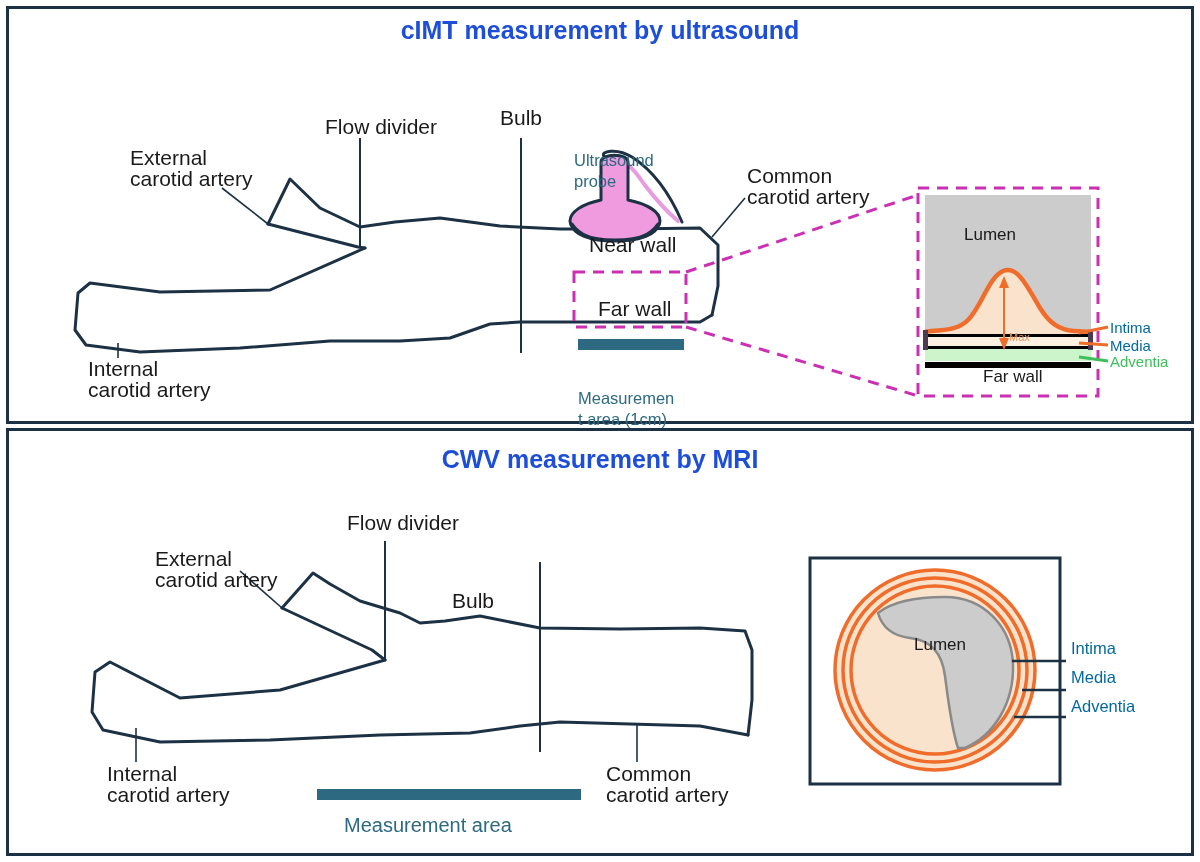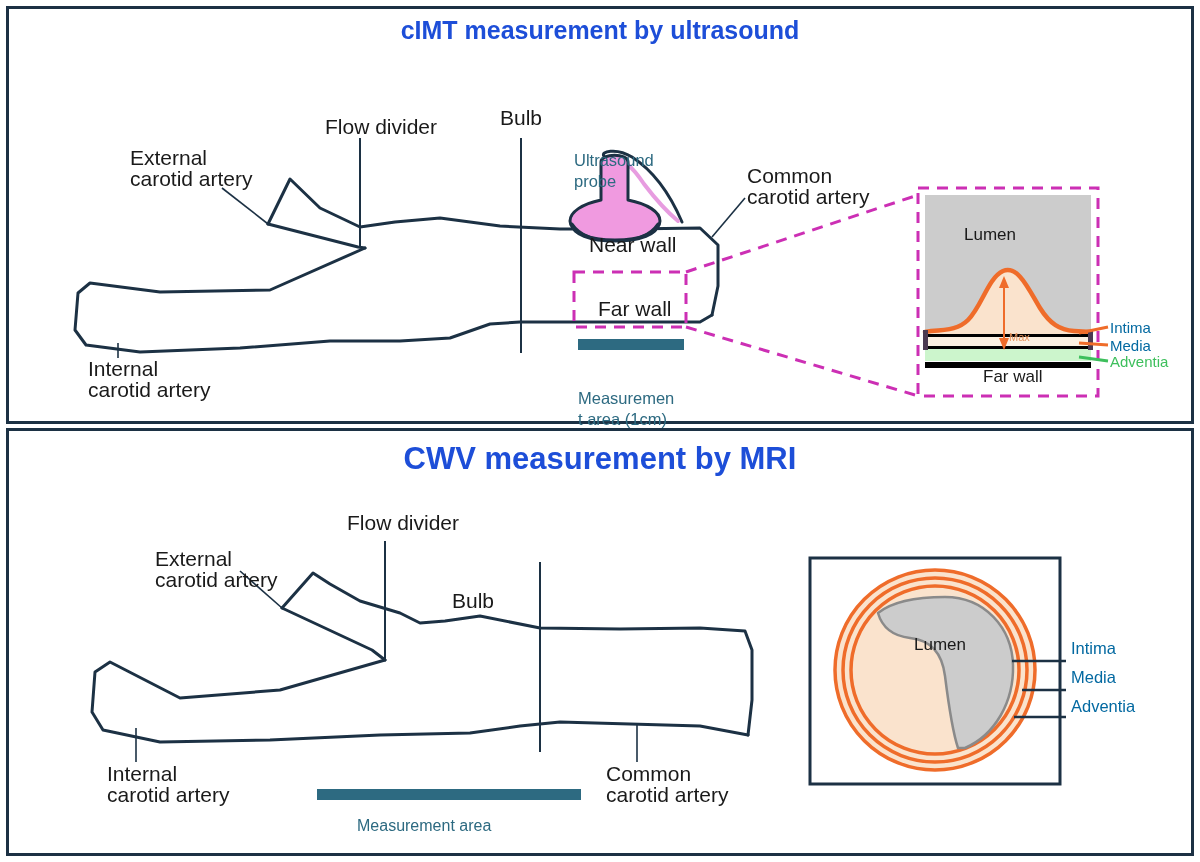--- a/index.html
+++ b/index.html
@@ -2,21 +2,21 @@
 <html><head>
 <meta charset="utf-8">
 <style>
   html,body{margin:0;padding:0;background:#ffffff;}
   body{width:1200px;height:862px;font-family:"Liberation Sans",sans-serif;position:relative;overflow:hidden;}
   .frame{position:absolute;box-sizing:border-box;border:3px solid #1c3144;}
   #panel-top{left:6px;top:6px;width:1188px;height:418px;}
   #panel-bottom{left:6px;top:428px;width:1188px;height:428px;}
   .panel-title{position:absolute;width:100%;text-align:center;font-weight:bold;color:#1d4ed8;}
   #title-top{top:12px;font-size:25px;line-height:37px;}
-  #title-bottom{top:442px;font-size:31px;line-height:34px;}
+  #title-bottom{top:442px;font-size:25px;line-height:34px;}
   .lbl{position:absolute;font-size:21px;color:#1a1a1a;line-height:21px;white-space:pre-line;}
   .lbl-teal{position:absolute;font-size:16.5px;color:#2d6a81;line-height:21px;white-space:pre-line;}
   .lbl-orange{position:absolute;font-size:15px;color:#0369a1;line-height:20px;}
   .lbl-green{position:absolute;font-size:15px;color:#3dbf5c;line-height:20px;}
   .lbl-small-orange{position:absolute;font-size:11px;color:#e8955e;}
   .bar{position:absolute;background:#2d6a81;}
   svg{position:absolute;left:0;top:0;overflow:visible;}
 </style>
 </head>
 <body>
@@ -143,18 +143,18 @@
 
 <div class="lbl" style="left:155px;top:548px;">External
 carotid artery</div>
 <div class="lbl" style="left:107px;top:763px;">Internal
 carotid artery</div>
 <div class="lbl" style="left:606px;top:763px;">Common
 carotid artery</div>
 <div class="lbl" style="left:347px;top:512px;">Flow divider</div>
 <div class="lbl" style="left:452px;top:590px;">Bulb</div>
 <div class="bar" style="left:317px;top:789px;width:264px;height:11px;"></div>
-<div class="lbl-teal" style="left:357px;top:815px;font-size:16px;">Measurement area</div>
+<div class="lbl-teal" style="left:344px;top:815px;font-size:20px;">Measurement area</div>
 
 <div class="lbl" style="left:914px;top:634px;font-size:17px;">Lumen</div>
 <div class="lbl-orange" style="left:1071px;top:638px;font-size:16.5px;">Intima</div>
 <div class="lbl-orange" style="left:1071px;top:667px;font-size:16.5px;">Media</div>
 <div class="lbl-orange" style="left:1071px;top:696px;font-size:16.5px;">Adventia</div>
 
 </body></html>

